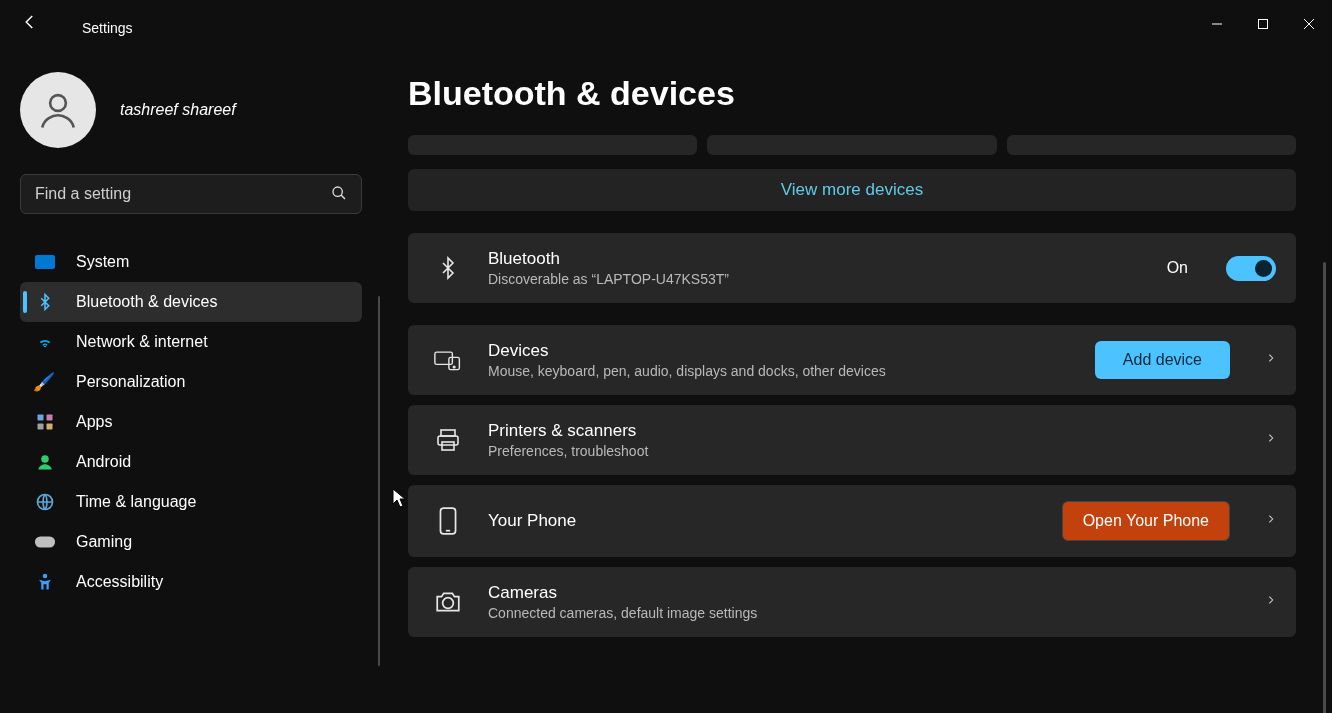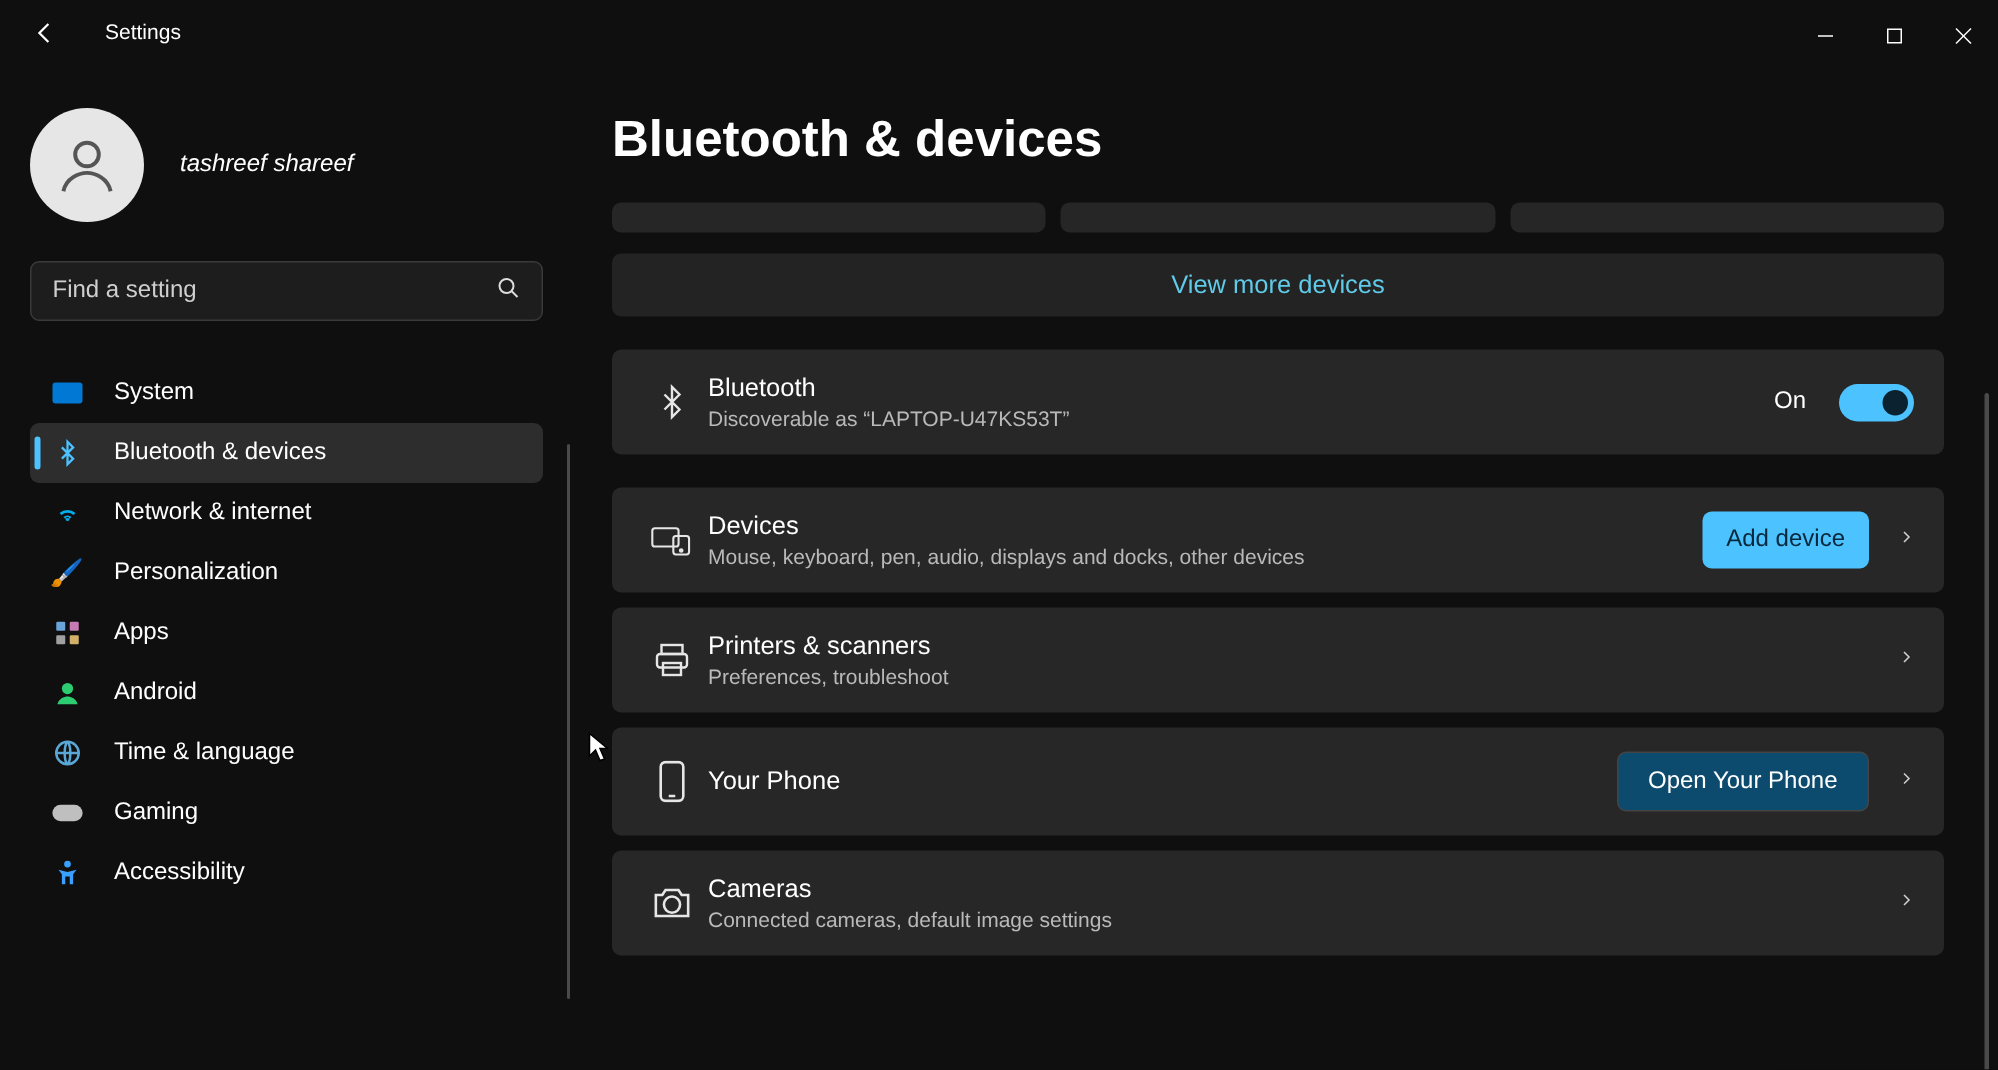--- a/index.html
+++ b/index.html
@@ -11,21 +11,21 @@
     font-size: 14px;
   }
   
   .titlebar {
     height: 48px;
     display: flex;
     align-items: center;
     justify-content: space-between;
     padding-left: 10px;
   }
-  .titlebar-left { display:flex; align-items:flex-start; gap:20px; }
+  .titlebar-left { display:flex; align-items:flex-end; gap:32px; }
   .back-arrow { width:40px; text-align:center; font-size:18px; color:#fff; cursor:pointer; }
   .app-title { font-size:14px; color:#fff; }
   .win-controls { display:flex; }
   .win-btn { width:46px; height:48px; display:flex; align-items:center; justify-content:center; color:#fff; }
   .win-btn svg { stroke:#fff; }
 
   
   .layout { display:flex; height:calc(713px - 48px); }
   .sidebar { width:380px; padding:20px 18px 0 20px; position:relative; }
   .content { flex:1; padding:20px 36px 0 28px; position:relative; overflow:hidden; }
@@ -89,34 +89,34 @@
   .view-more {
     height:42px; background:#232323; border-radius:6px;
     display:flex; align-items:center; justify-content:center;
     color:#5fcbe8; font-size:17px; cursor:pointer; margin-bottom:22px;
   }
 
   
   .card {
     background:#272727; border-radius:6px; margin-bottom:10px;
     display:flex; align-items:center; padding:16px 20px 16px 24px;
-    gap:8px;
+    gap:24px;
   }
   .card-icon { width:32px; display:flex; align-items:center; justify-content:center; color:#e6e6e6;}
   .card-icon svg { stroke:#e6e6e6; fill:none; stroke-width:1.6; }
   .card-body { flex:1; }
   .card-title { font-size:17px; color:#fff; }
   .card-sub { font-size:14px; color:#b9b9b9; margin-top:2px; }
   .chev { color:#cfcfcf; font-size:18px; padding-left:12px;}
   .btn-accent {
-    background:#4cc2ff; color:#07293b; font-size:16px; padding:10px 16px;
+    background:#4cc2ff; color:#07293b; font-size:16px; padding:10px 28px;
     border:none; border-radius:6px; cursor:pointer;
   }
   .btn-outline {
-    background:#0c4a6e; color:#fff; font-size:16px; padding:10px 20px;
+    background:#c2410c; color:#fff; font-size:16px; padding:10px 20px;
     border:1px solid #444; border-radius:6px; cursor:pointer;
   }
   .toggle-label { font-size:16px; color:#fff; margin-right:14px;}
   .toggle {
     width:50px; height:25px; background:#4cc2ff; border-radius:13px; position:relative; cursor:pointer;
   }
   .toggle-knob {
     position:absolute; right:4px; top:4px; width:17px; height:17px; border-radius:50%; background:#0b2230;
   }
 

